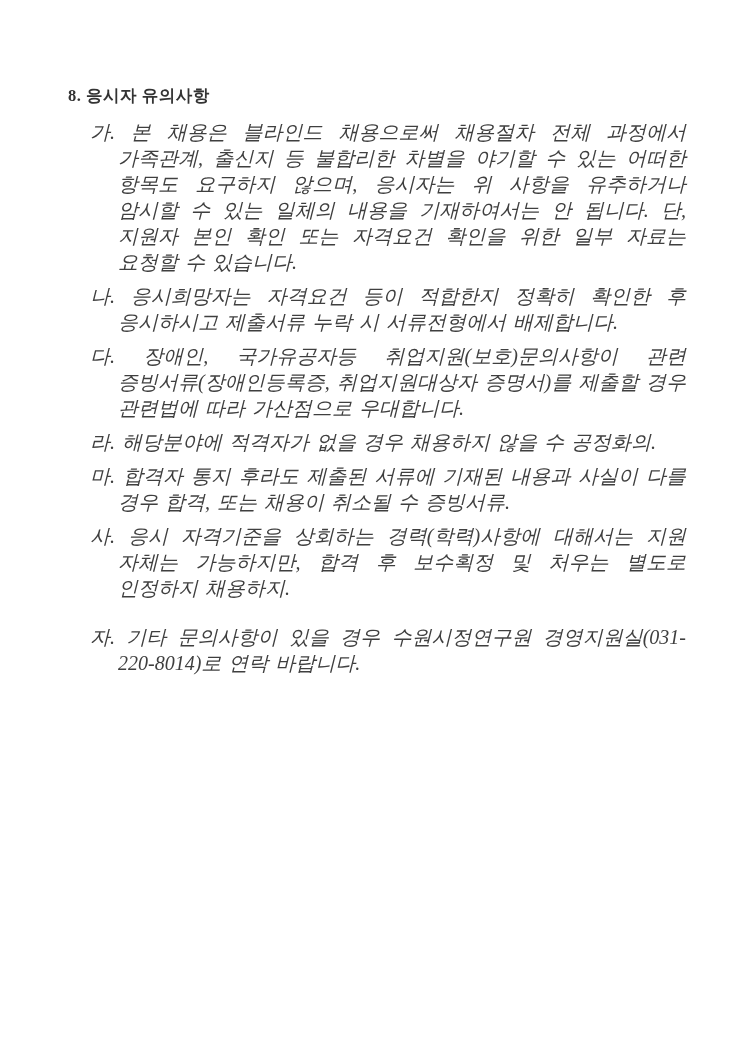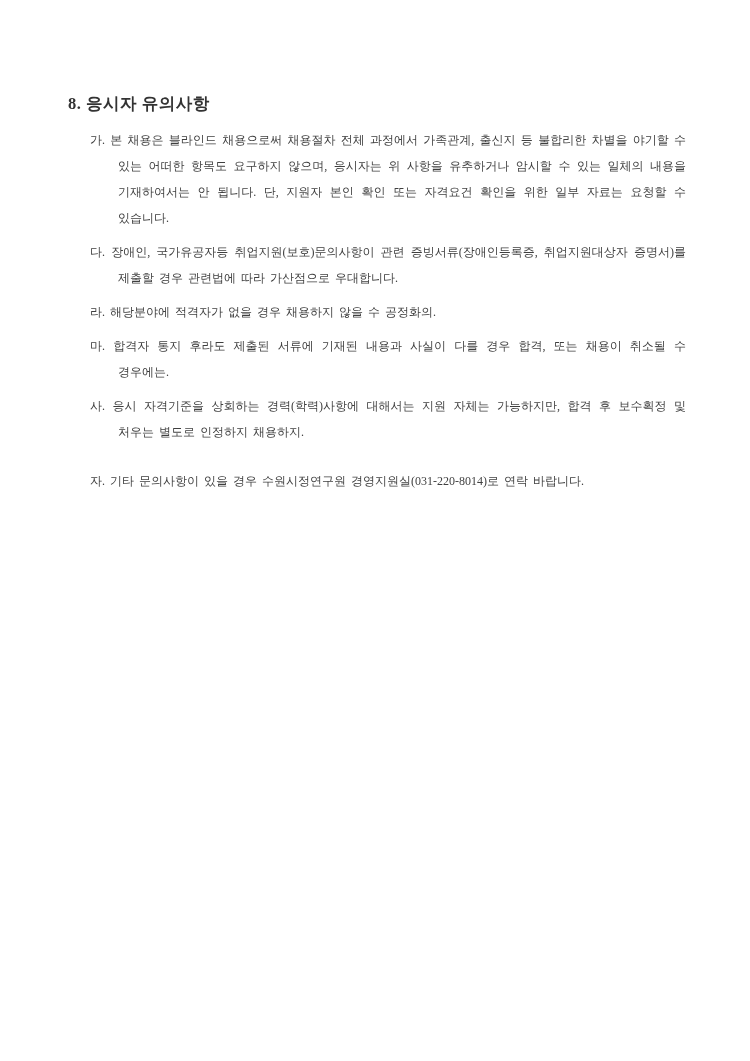--- a/index.html
+++ b/index.html
@@ -13,56 +13,58 @@
     width: 750px;
     height: 1061px;
     background: #ffffff;
     overflow: hidden;
     font-family: "Liberation Serif", "DejaVu Serif", serif;
     color: #3f3f3f;
   }
   .content {
     position: absolute;
     left: 68px;
-    top: 94px;
+    top: 86px;
     width: 618px;
   }
   .section-heading {
     font-size: 16.5px;
     line-height: 20px;
     font-weight: bold;
     margin: 0 0 13px 0;
     color: #333333;
     letter-spacing: 0.5px;
   }
   .notice-list {
     margin: 0;
     padding: 0;
   }
   .notice-item {
     margin: 0 0 8px 0;
     padding-left: 50px;
     text-indent: -28px;
-    font-size: 12px;
+    font-size: 20px;
     line-height: 26px;
     text-align: justify;
     word-break: keep-all;
     word-spacing: 2px;
+    font-style: italic;
   }
   .notice-item:last-child { margin-bottom: 0; margin-top: 23px; }
   .item-label { display: inline; }
 </style>
 </head>
 <body>
 
 <div class="page">
   <div class="content">
     <h1 class="section-heading">8. 응시자 유의사항</h1>
     <div class="notice-list">
       <p class="notice-item"><span class="item-label">가.</span> <span class="item-text">본 채용은 블라인드 채용으로써 채용절차 전체 과정에서 가족관계, 출신지 등 불합리한 차별을 야기할 수 있는 어떠한 항목도 요구하지 않으며, 응시자는 위 사항을 유추하거나 암시할 수 있는 일체의 내용을 기재하여서는 안 됩니다. 단, 지원자 본인 확인 또는 자격요건 확인을 위한 일부 자료는 요청할 수 있습니다.</span></p>
+      <p class="notice-item"><span class="item-label">나.</span> <span class="item-text">응시희망자는 자격요건 등이 적합한지 정확히 확인한 후 응시하시고 제출서류 누락 시 서류전형에서 배제합니다.</span></p>
       <p class="notice-item"><span class="item-label">다.</span> <span class="item-text">장애인, 국가유공자등 취업지원(보호)문의사항이 관련 증빙서류(장애인등록증, 취업지원대상자 증명서)를 제출할 경우 관련법에 따라 가산점으로 우대합니다.</span></p>
       <p class="notice-item"><span class="item-label">라.</span> <span class="item-text">해당분야에 적격자가 없을 경우 채용하지 않을 수 공정화의.</span></p>
-      <p class="notice-item"><span class="item-label">마.</span> <span class="item-text">합격자 통지 후라도 제출된 서류에 기재된 내용과 사실이 다를 경우 합격, 또는 채용이 취소될 수 경우에는.</span></p>
+      <p class="notice-item"><span class="item-label">마.</span> <span class="item-text">합격자 통지 후라도 제출된 서류에 기재된 내용과 사실이 다를 경우 합격, 또는 채용이 취소될 수 증빙서류.</span></p>
       <p class="notice-item"><span class="item-label">사.</span> <span class="item-text">응시 자격기준을 상회하는 경력(학력)사항에 대해서는 지원 자체는 가능하지만, 합격 후 보수획정 및 처우는 별도로 인정하지 채용하지.</span></p>
       <p class="notice-item"><span class="item-label">자.</span> <span class="item-text">기타 문의사항이 있을 경우 수원시정연구원 경영지원실(031-220-8014)로 연락 바랍니다.</span></p>
     </div>
   </div>
 </div>
 
 </body></html>

